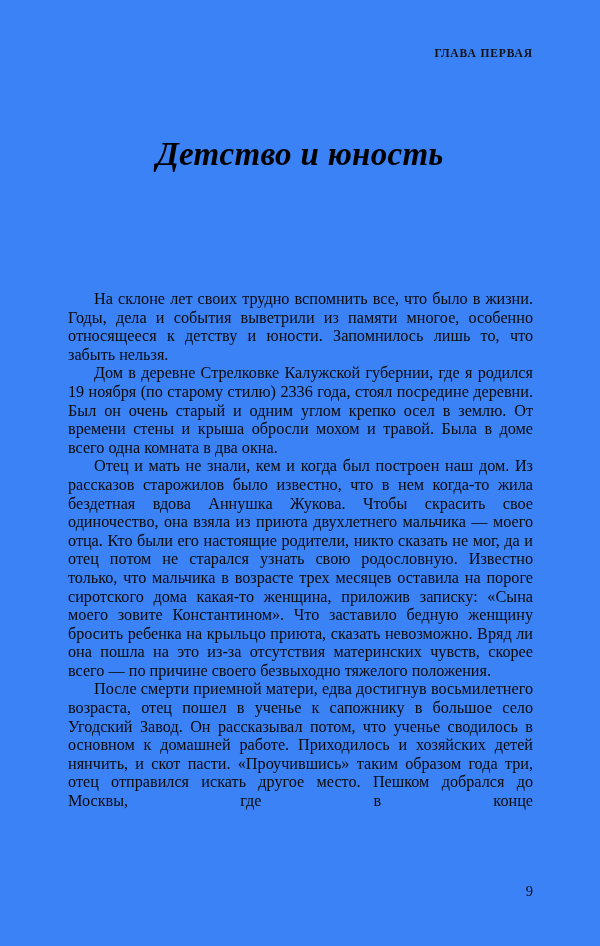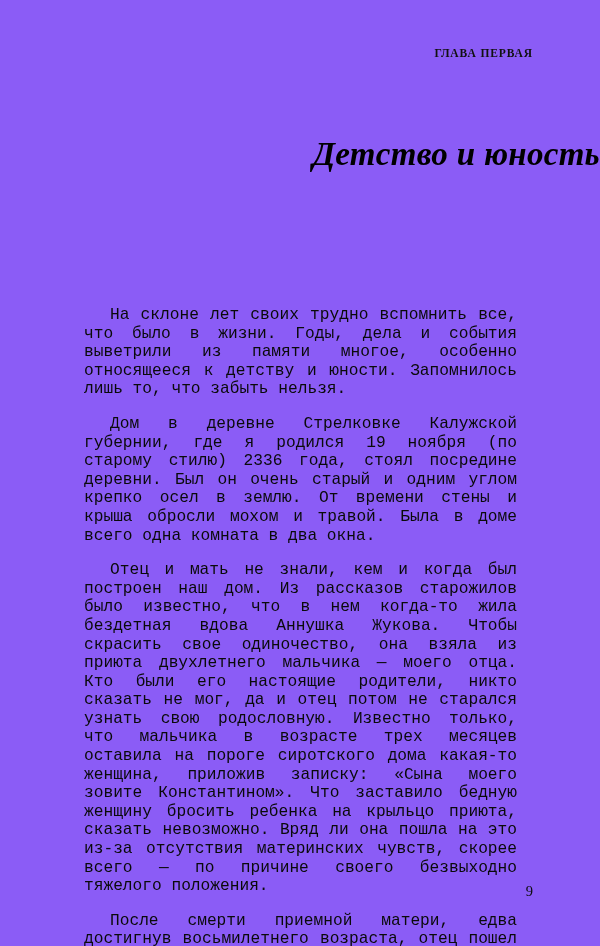--- a/index.html
+++ b/index.html
@@ -6,21 +6,21 @@
   html, body {
     margin: 0;
     padding: 0;
     background: #ffffff;
   }
 
   .page {
     position: relative;
     width: 600px;
     height: 946px;
-    background: #8b5cf6;
+    background: #3b82f6;
     overflow: hidden;
     font-family: "Liberation Serif", "DejaVu Serif", serif;
     color: #0b0b0b;
   }
 
   
   .running-head {
     position: absolute;
     top: 47px;
     left: 68px;
@@ -32,21 +32,21 @@
     color: #111111;
     font-family: "Liberation Serif", "DejaVu Serif", serif;
   }
 
   
   .chapter-title {
     position: absolute;
     top: 114px;
     left: 0;
     width: 600px;
-    text-align: right;
+    text-align: center;
     font-size: 33px;
     font-weight: bold;
     font-style: italic;
     letter-spacing: 0.3px;
     color: #000000;
     font-family: "Liberation Serif", "DejaVu Serif", serif;
   }
 
   
   .textblock {
@@ -56,26 +56,25 @@
     width: 465px;
     text-align: justify;
     text-justify: inter-word;
     font-size: 16.2px;
     line-height: 18.6px;
     color: #0a0a0a;
     -webkit-font-smoothing: none;
   }
 
   .textblock p {
-    margin: 16px;
+    margin: 0;
     padding: 0;
     text-indent: 26px;
     text-align: justify;
     hyphens: none;
-    font-family: Liberation Mono, monospace;
   }
 
   .textblock p:last-child {
     text-align-last: justify;
   }
 
   
   .folio {
     position: absolute;
     top: 883px;

